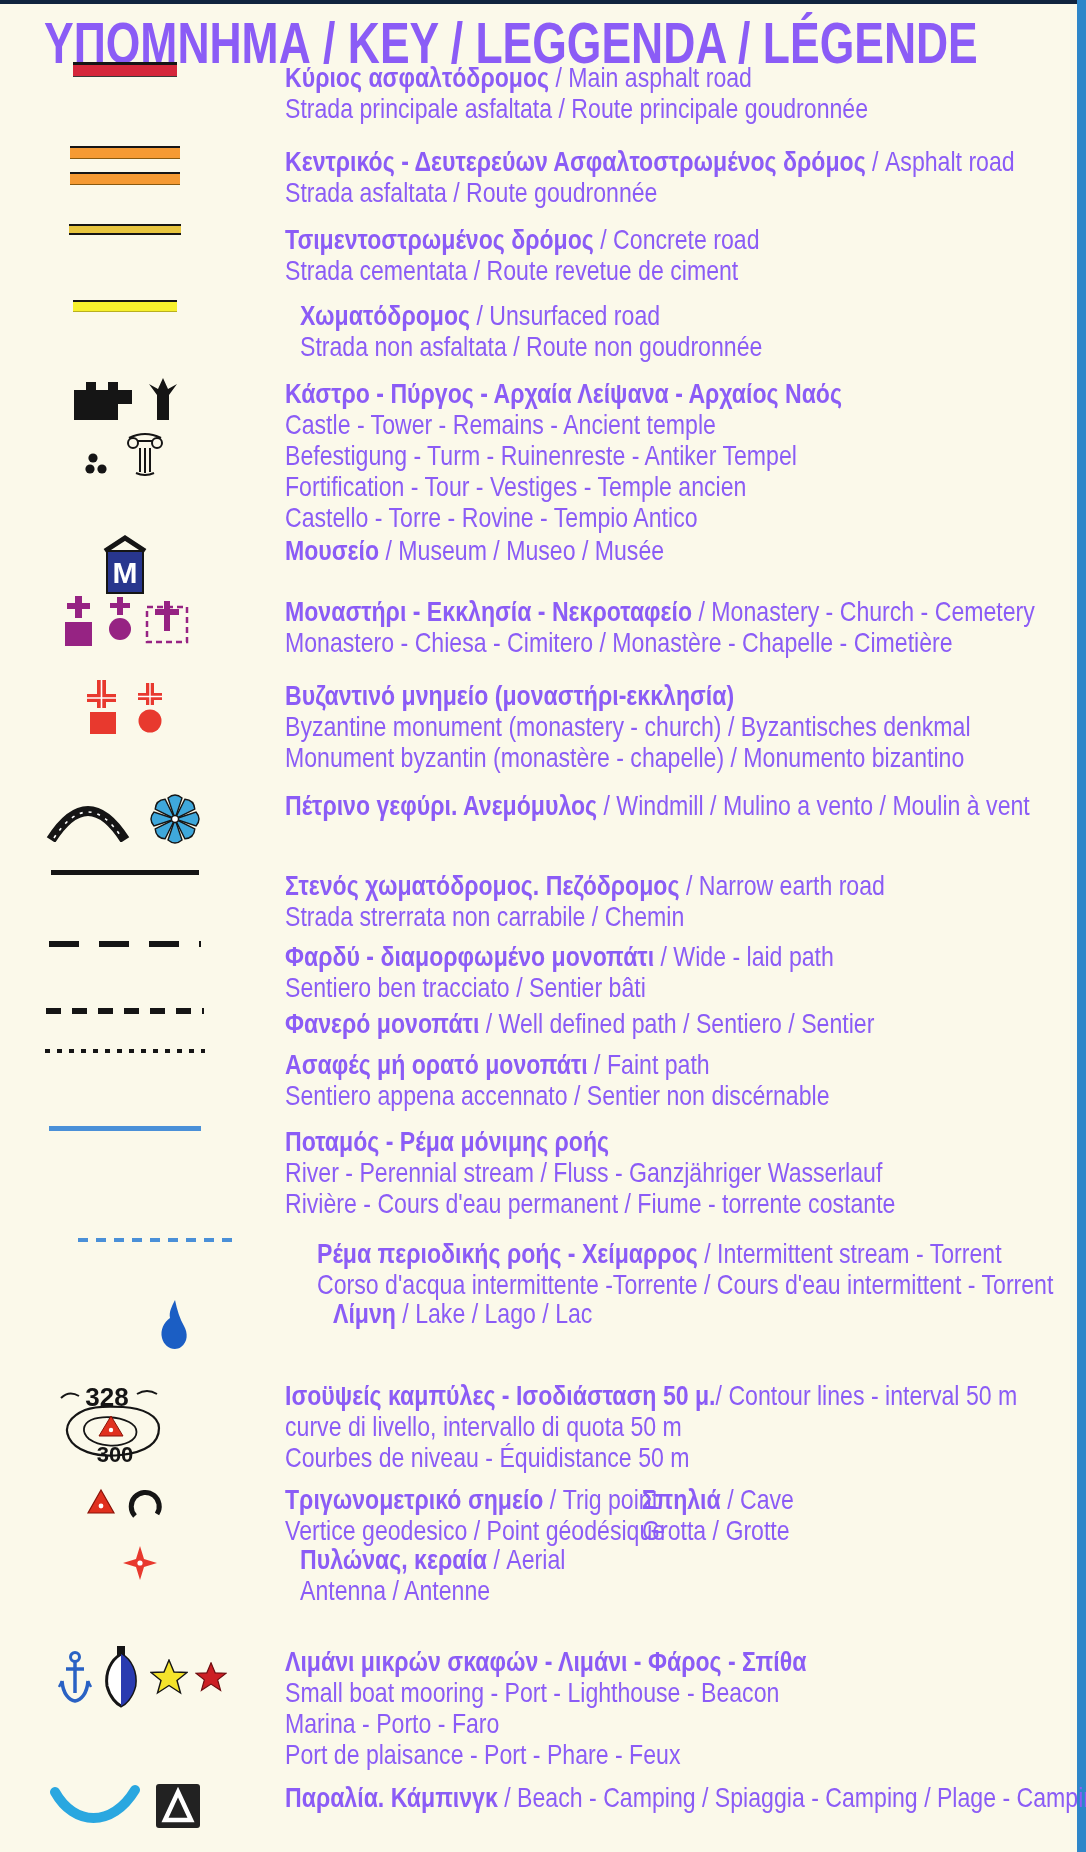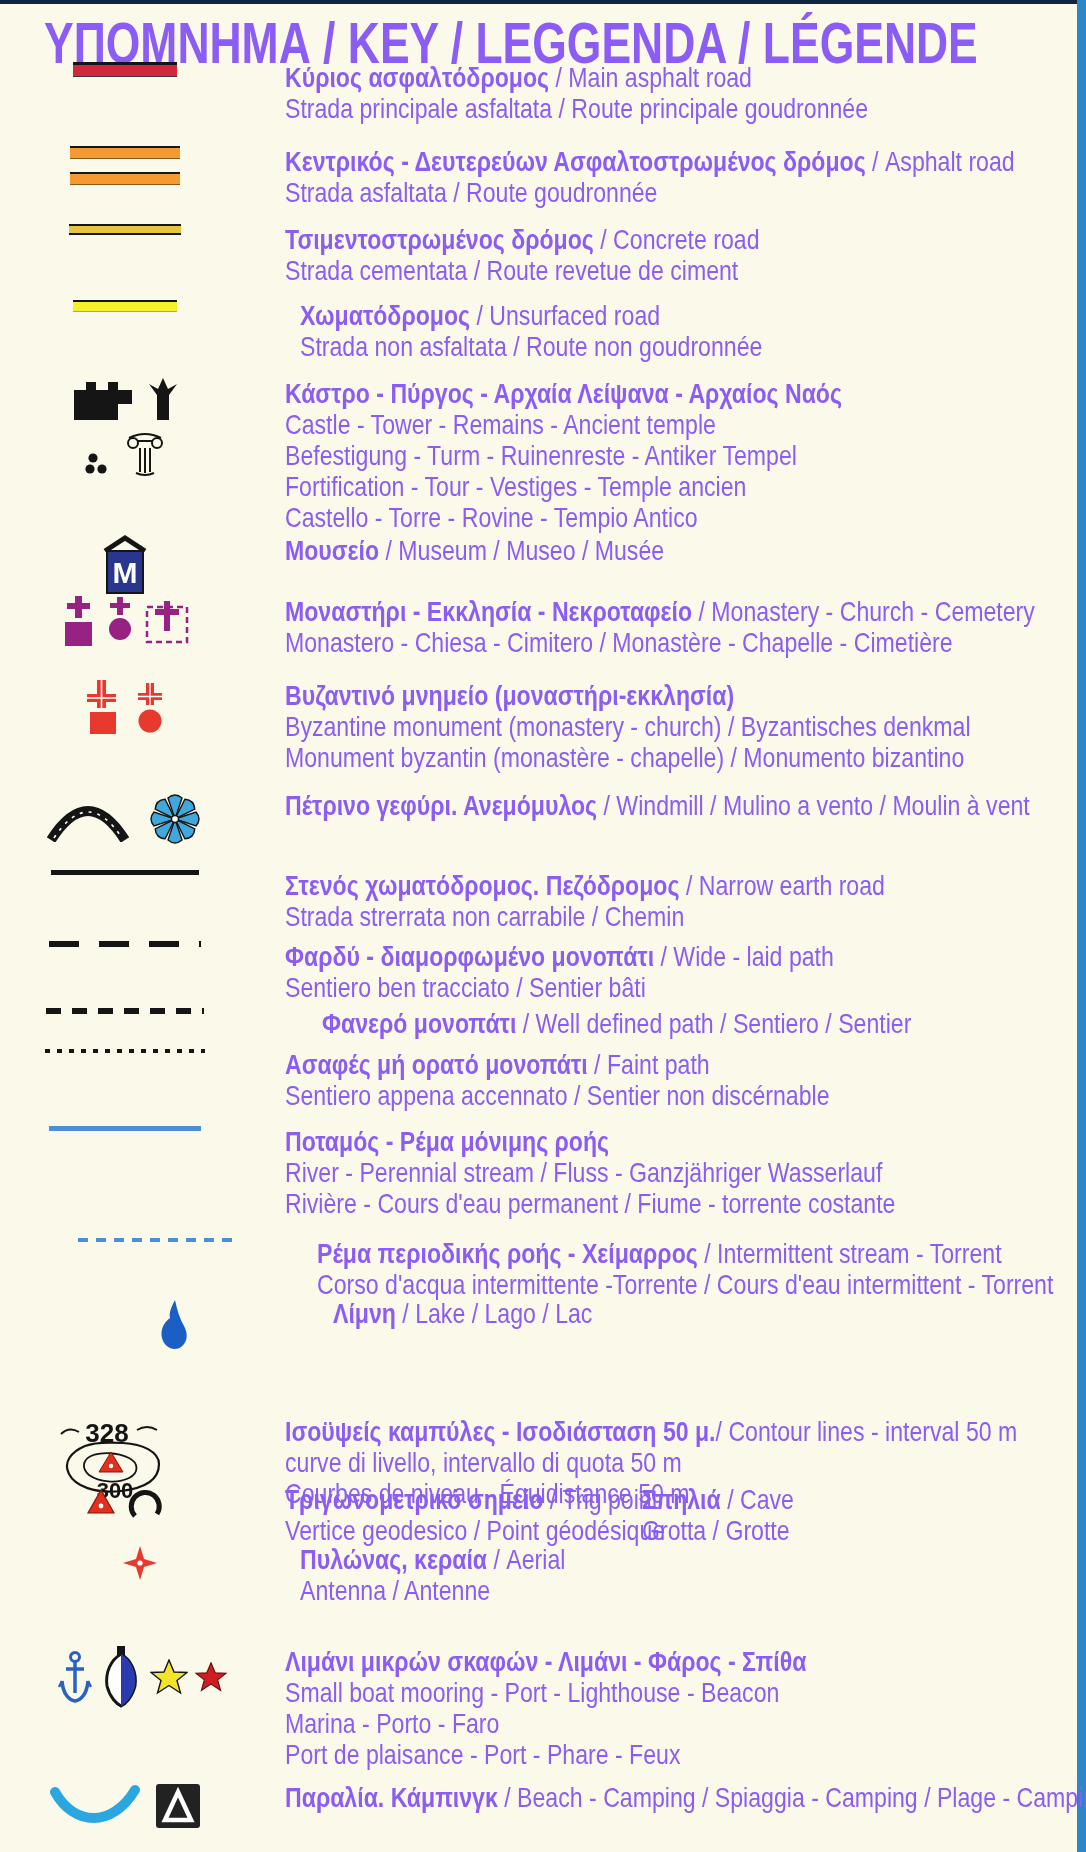--- a/index.html
+++ b/index.html
@@ -224,21 +224,21 @@
   <div class="row" style="top:941px;">
     <div class="sym">
         <div class="ln-dash-long"></div>
       </div>
     <div class="txt">
       <div class="line"><span class="b">Φαρδύ - διαμορφωμένο μονοπάτι</span><span> / Wide - laid path</span></div>
       <div class="line">Sentiero ben tracciato / Sentier bâti</div>
     </div>
   </div>
 
-  <div class="row" style="top:1008px;gap:37px;">
+  <div class="row" style="top:1008px;">
     <div class="sym">
         <div class="ln-dash-short"></div>
       </div>
     <div class="txt">
       <div class="line"><span class="b">Φανερό μονοπάτι</span><span> / Well defined path / Sentiero / Sentier</span></div>
     </div>
   </div>
 
   <div class="row" style="top:1049px;">
     <div class="sym">
@@ -275,21 +275,21 @@
     <div class="sym">
       <svg width="38" height="54" viewBox="0 0 38 54">
         <path fill="#1b5ec4" d="M21 2 C17 10 15 14 16 20 C10 24 6 32 8 40 C10 49 20 54 27 49 C34 44 34 35 30 28 C26 21 23 12 21 2 Z"></path>
       </svg>
     </div>
     <div class="txt">
       <div class="line"><span class="b">Λίμνη</span><span> / Lake / Lago / Lac</span></div>
     </div>
   </div>
 
-  <div class="row" style="top:1380px;margin-top:36px;">
+  <div class="row" style="top:1380px;">
     <div class="sym" style="padding-right:55px;">
       <svg width="168" height="88" viewBox="0 0 168 88">
         <path d="M10 18 q8 -8 18 -2" stroke="#151515" fill="none" stroke-width="2"></path>
         <path d="M86 14 q10 -6 20 0" stroke="#151515" fill="none" stroke-width="2"></path>
         <text x="56" y="26" text-anchor="middle" font-size="26" font-weight="bold" fill="#151515">328</text>
         <path d="M34 30 C20 36 12 46 18 58 C24 70 44 78 70 75 C96 72 108 62 108 48 C108 36 92 28 72 27 C56 26 44 26 34 30 Z" fill="none" stroke="#151515" stroke-width="2.2"></path>
         <path d="M40 40 C32 44 30 52 38 59 C48 66 66 68 78 62 C88 57 88 47 78 42 C66 36 50 36 40 40 Z" fill="none" stroke="#151515" stroke-width="1.8"></path>
         <polygon points="60,36 72,56 48,56" fill="#e0301e" stroke="#8a1208" stroke-width="1"></polygon>
         <circle cx="60" cy="50" r="2.2" fill="#ffffff"></circle>
         <text x="64" y="82" text-anchor="middle" font-size="22" font-weight="bold" fill="#151515">300</text>

